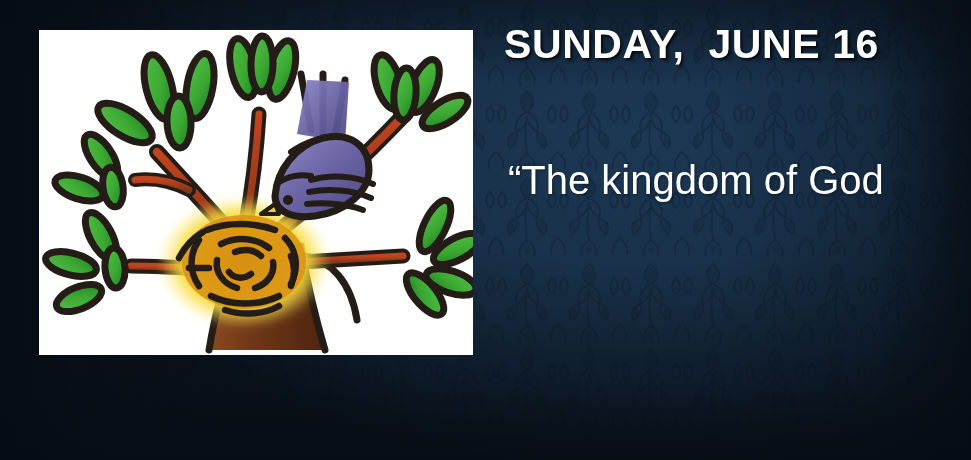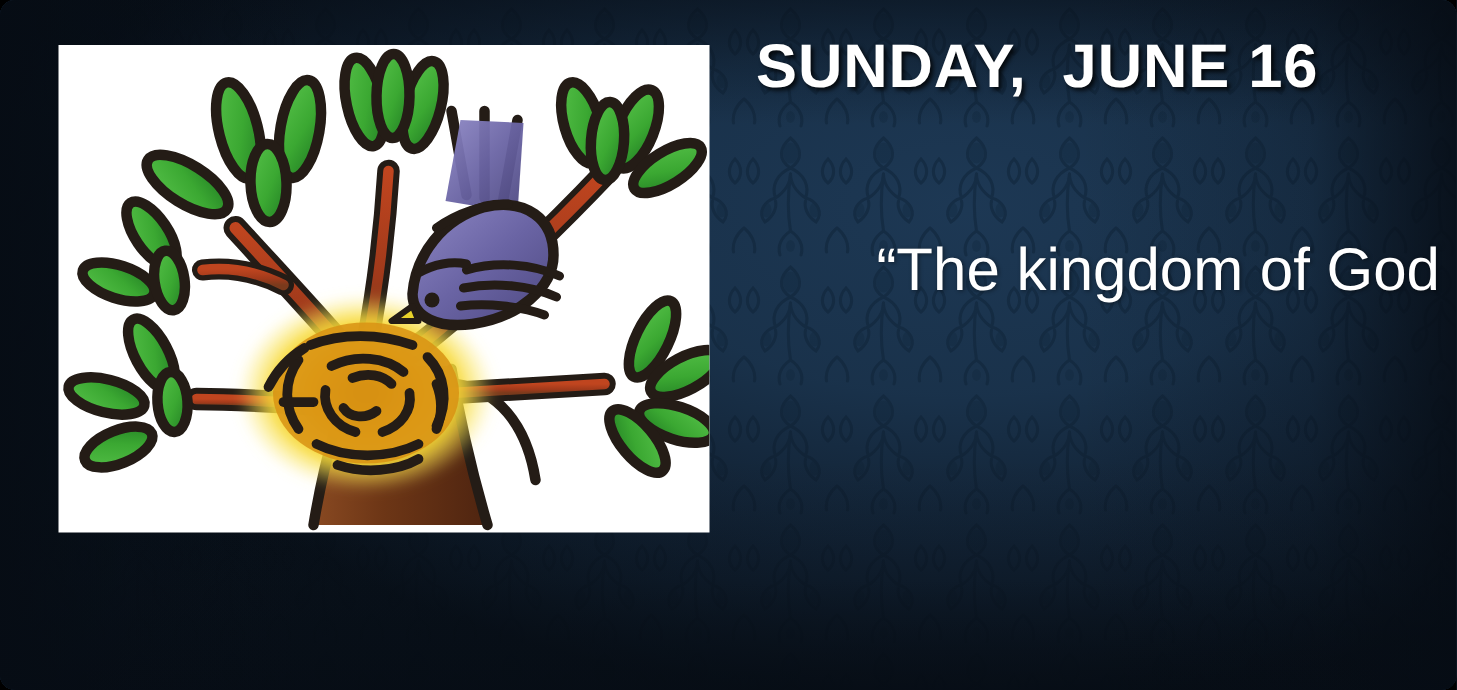--- a/index.html
+++ b/index.html
@@ -7,21 +7,20 @@
     padding: 0;
     background: #000;
   }
   #slide {
     position: relative;
     width: 971px;
     height: 460px;
     overflow: hidden;
     font-family: "Liberation Sans", sans-serif;
     background: #14283c;
-    border-radius: 10px;
   }
 
   
   .bg-base {
     position: absolute;
     inset: 0;
     background: #1d3854;
   }
   .bg-damask {
     position: absolute;
@@ -75,21 +74,20 @@
   .quote {
     position: absolute;
     left: 508px;
     top: 157px;
     width: 452px;
     font-size: 40px;
     font-weight: normal;
     line-height: 47px;
     color: #ffffff;
     text-shadow: 1px 1px 3px rgba(0,0,0,0.45);
-    text-align: right;
   }
   .quote .q-line { display: block; white-space: pre; }
 </style>
 </head>
 <body>
 
 <div id="slide">
 
   <div class="bg-base"></div>
 

